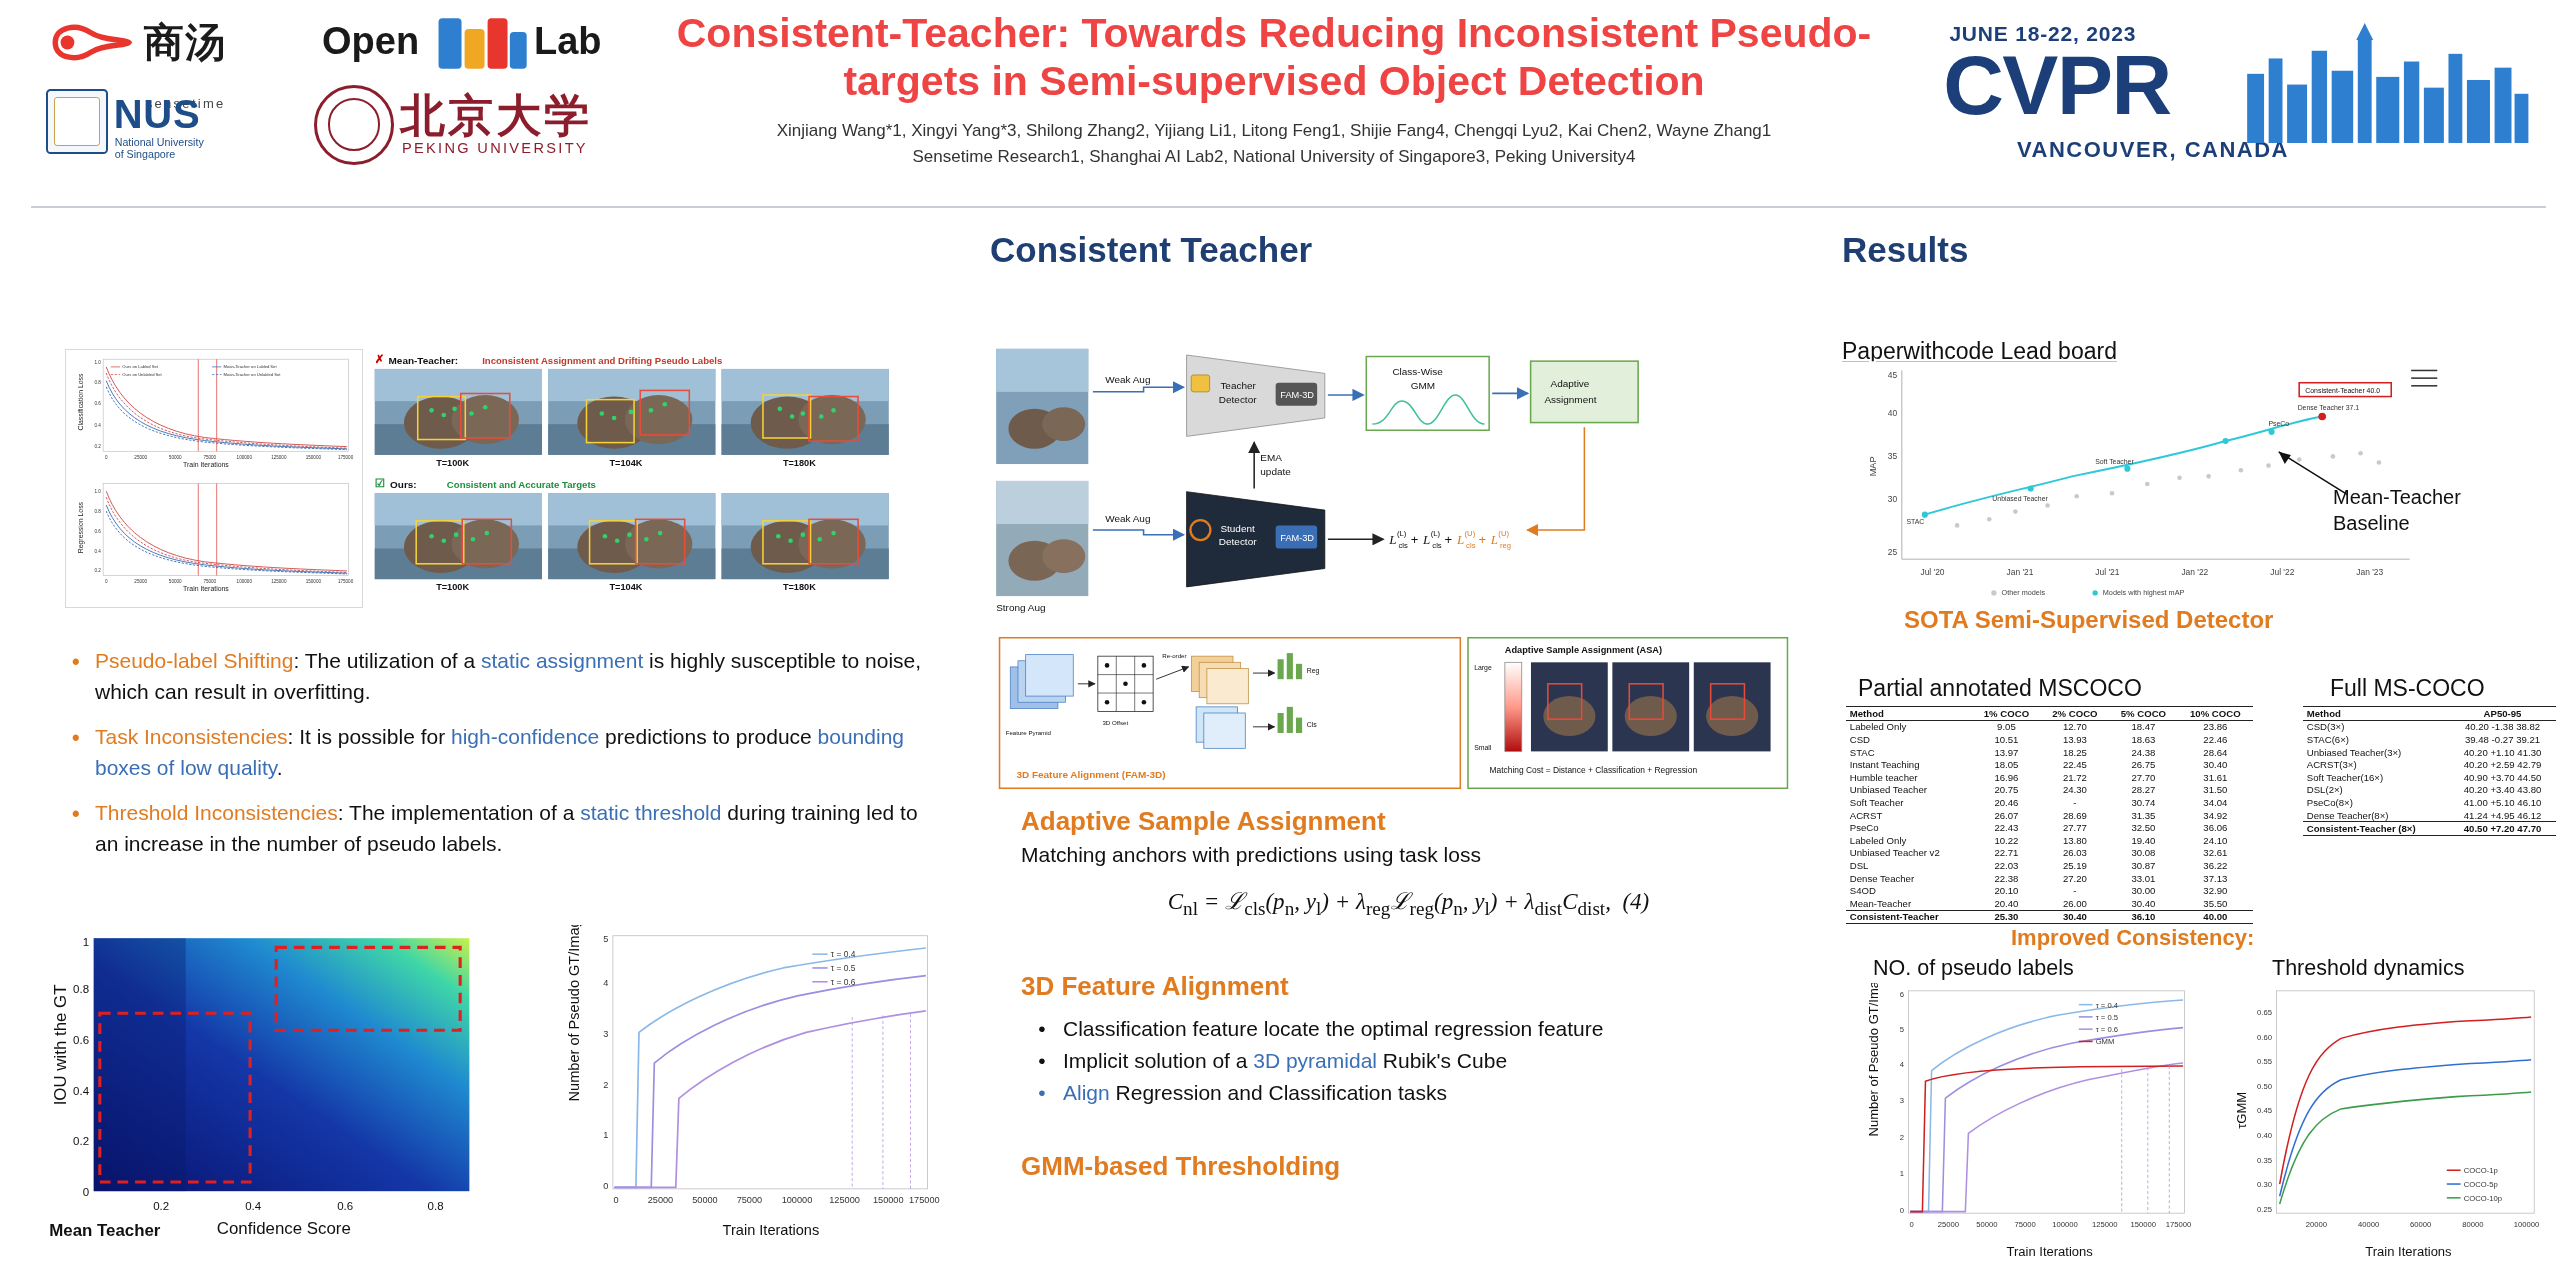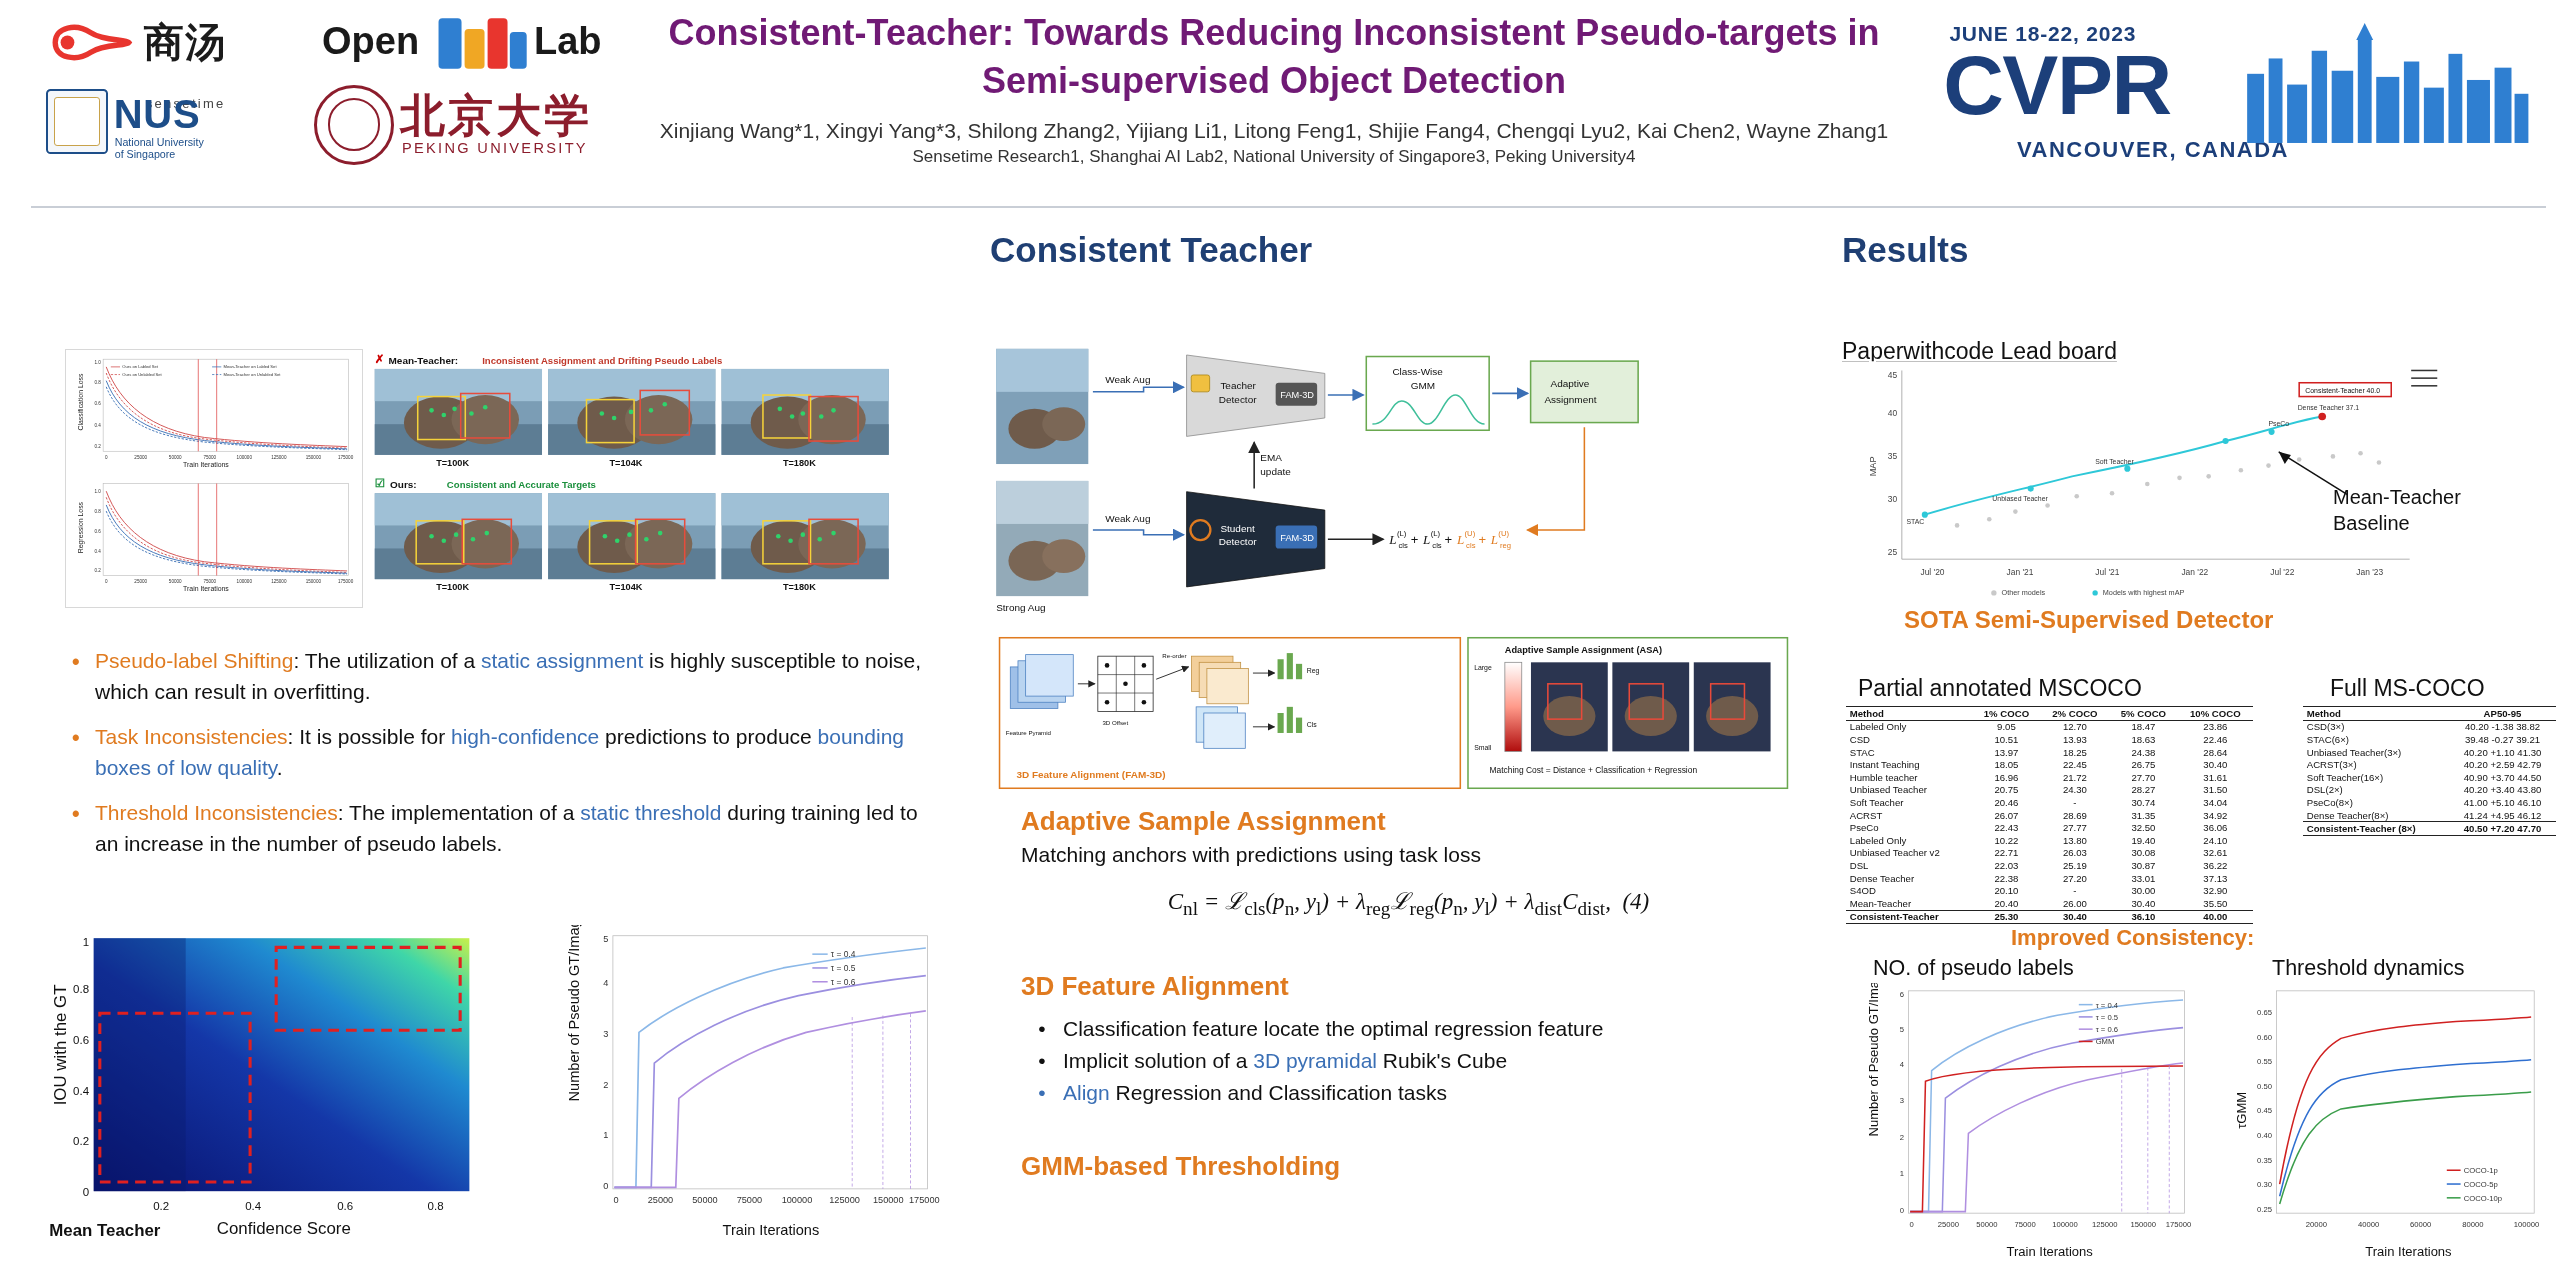--- a/index.html
+++ b/index.html
@@ -34,22 +34,22 @@
   .nus-title{position:absolute;left:68px;top:7.7px;font-size:40px;font-weight:bold;color:#1d4e89;letter-spacing:0.8px;}
   .nus-sub{position:absolute;left:69px;top:51px;font-size:10.7px;color:#1d4e89;line-height:12.3px;}
 
   .pku-logo{position:absolute;left:276px;top:74px;width:322px;height:97px;}
   .pku-seal{position:absolute;left:0;top:3.1px;width:74px;height:74px;border-radius:50%;border:3.1px solid #8c1d2c;background:#fff;}
   .pku-seal:after{content:"";position:absolute;left:10.7px;top:10.7px;right:10.7px;bottom:10.7px;border-radius:50%;border:2.3px solid #8c1d2c;}
   .pku-cn{position:absolute;left:86px;top:4.6px;font-size:45px;font-weight:bold;color:#8c1d2c;letter-spacing:3.1px;}
   .pku-en{position:absolute;left:88px;top:58px;font-size:14.6px;color:#8c1d2c;letter-spacing:2.3px;}
 
   .title-block{position:absolute;left:629px;top:4.6px;width:1290px;text-align:center;}
-  .poster-title{font-size:36px;line-height:48px;font-weight:bold;color:#701a75;margin-top:4.6px;}
-  .authors{font-size:21px;color:#333;margin-top:14px;line-height:23px;}
+  .poster-title{font-size:41px;line-height:48px;font-weight:bold;color:#ef4444;margin-top:4.6px;}
+  .authors{font-size:17px;color:#333;margin-top:14px;line-height:23px;}
   .affil{font-size:17px;color:#333;margin-top:3.1px;line-height:23px;}
 
   .cvpr-block{position:absolute;left:1934px;top:4.6px;width:614px;height:184px;}
   .cvpr-date{position:absolute;left:15.4px;top:17px;font-size:21px;font-weight:bold;color:#1c3f7a;letter-spacing:0.8px;}
   .cvpr-big{position:absolute;left:9.2px;top:38px;font-size:84px;font-weight:bold;color:#1c3f7a;letter-spacing:-1.5px;line-height:84px;}
   .cvpr-loc{position:absolute;left:83px;top:132px;font-size:22px;font-weight:bold;color:#1c3f7a;letter-spacing:1.5px;}
   .cvpr-skyline{position:absolute;left:307px;top:15.4px;width:292px;height:123px;}
 
   
   .col-head{position:absolute;font-size:35px;font-weight:bold;color:#1f3f73;}

